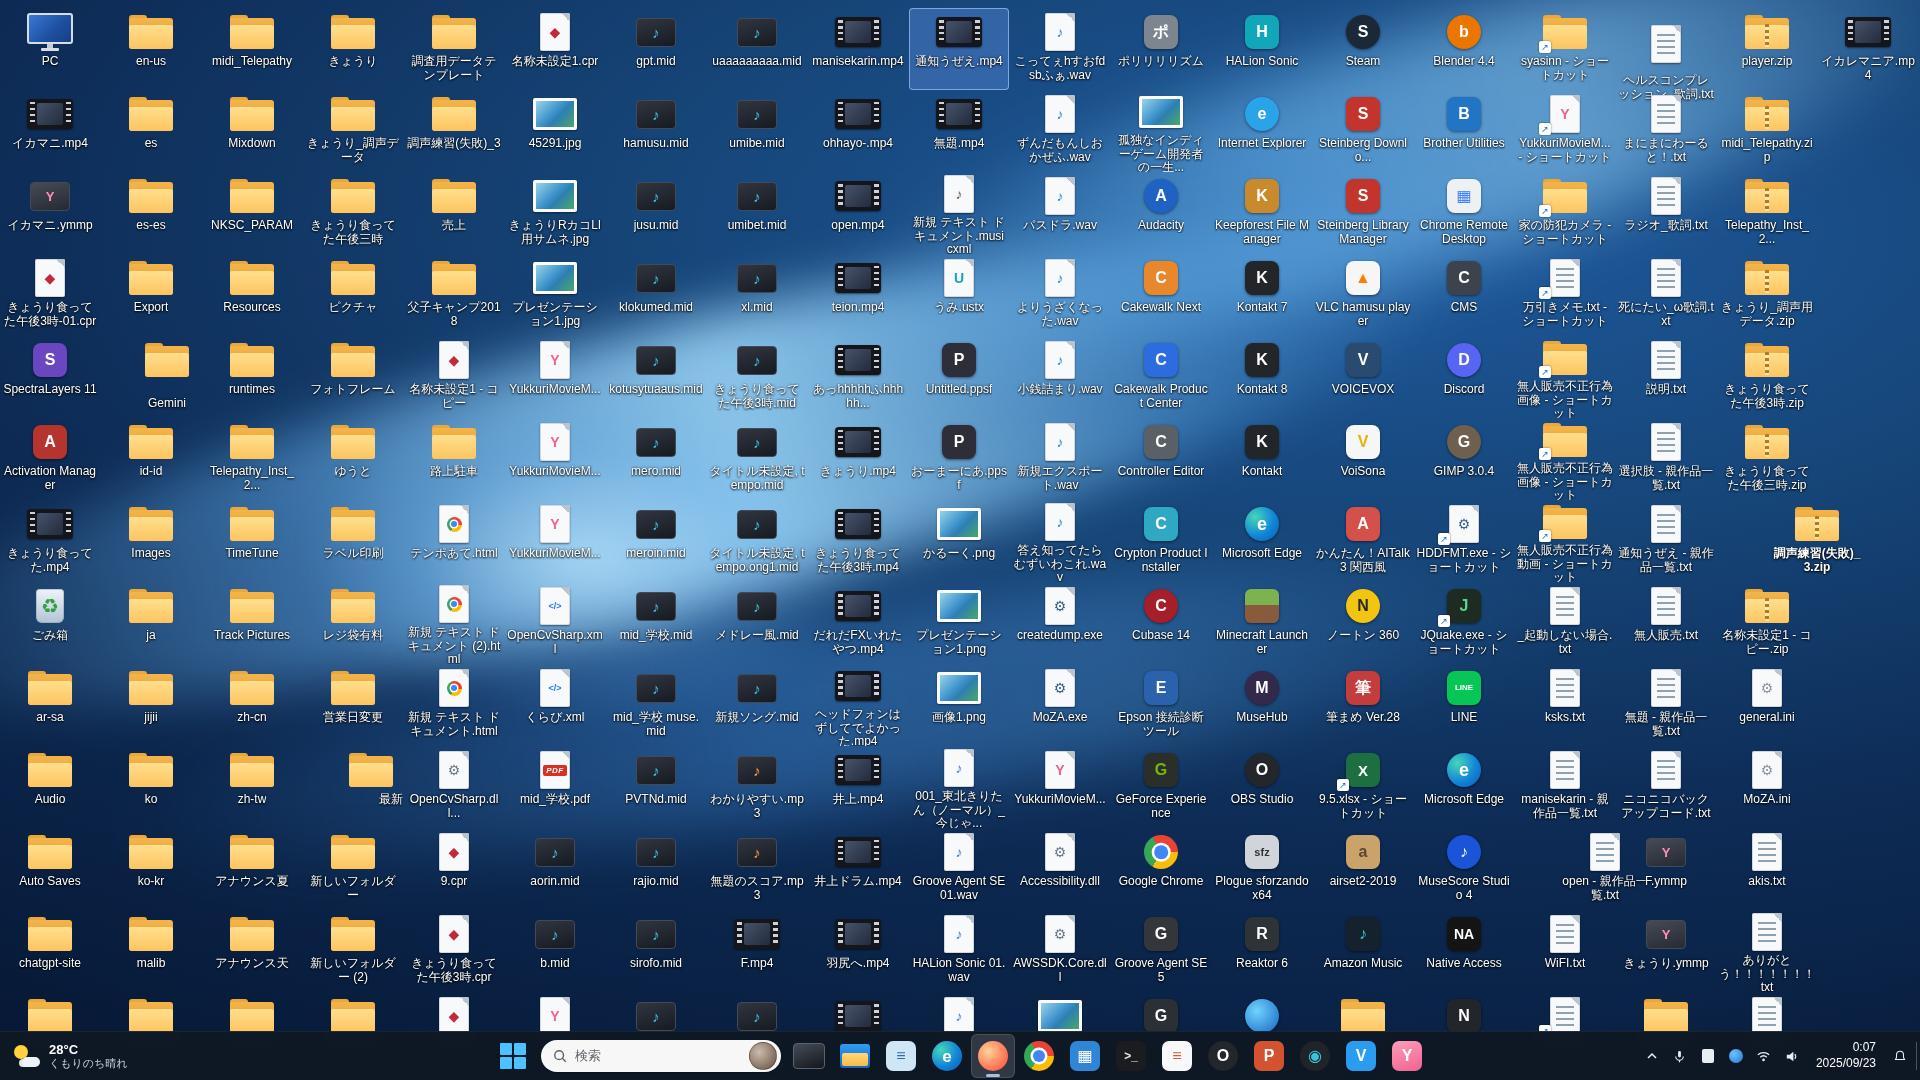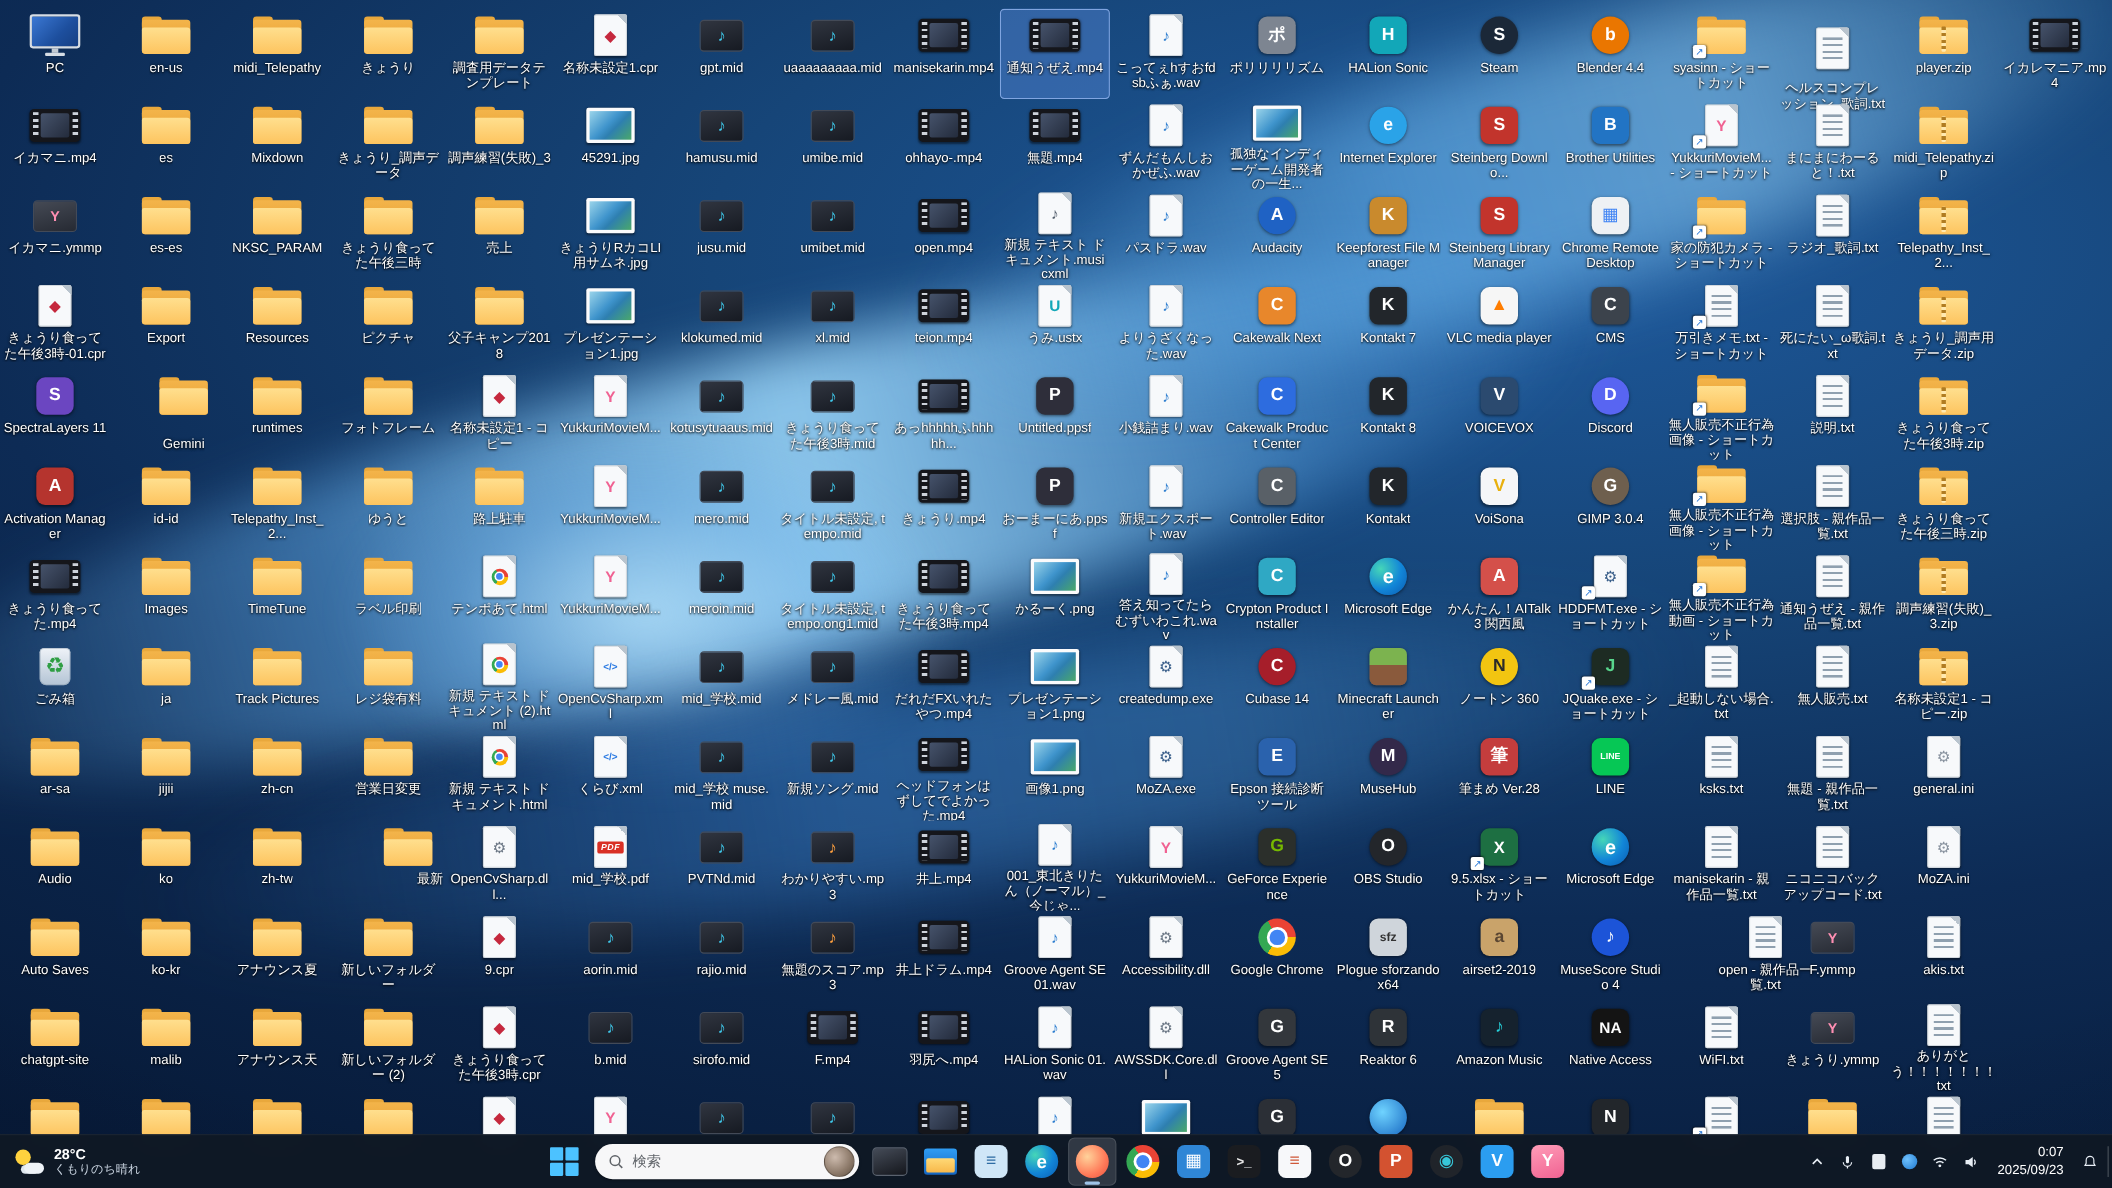--- a/index.html
+++ b/index.html
@@ -1685,21 +1685,21 @@
           </div>
         </div>
         <div class="dlabel">Steinberg Library Manager</div>
       </div>
       <div class="dicon" style="left: 1313px; top: 254px;">
         <div class="gbox">
           <div class="dapp" style="background:#f6f6f6">
             <span style="color:#ff7d00;font-size:16px">▲</span>
           </div>
         </div>
-        <div class="dlabel">VLC media player</div>
+        <div class="dlabel">VLC hamusu player</div>
       </div>
       <div class="dicon" style="left: 1313px; top: 336px;">
         <div class="gbox">
           <div class="dapp" style="background: rgb(43, 74, 111);">
             <span style="font-size: 16px;">V</span>
           </div>
         </div>
         <div class="dlabel">VOICEVOX</div>
       </div>
       <div class="dicon" style="left: 1313px; top: 418px;">
@@ -2181,21 +2181,21 @@
         <div class="gbox">
           <div class="fwrap">
             <i class="ftab"></i>
             <i class="fback"></i>
             <i class="ffront"></i>
             <i class="zipl"></i>
           </div>
         </div>
         <div class="dlabel">きょうり食ってた午後三時.zip</div>
       </div>
-      <div class="dicon" style="left: 1717px; top: 500px;">
+      <div class="dicon" style="left: 1767px; top: 500px; font-weight: bold;">
         <div class="gbox">
           <div class="fwrap">
             <i class="ftab"></i>
             <i class="fback"></i>
             <i class="ffront"></i>
             <i class="zipl"></i>
           </div>
         </div>
         <div class="dlabel">調声練習(失敗)_3.zip</div>
       </div>

